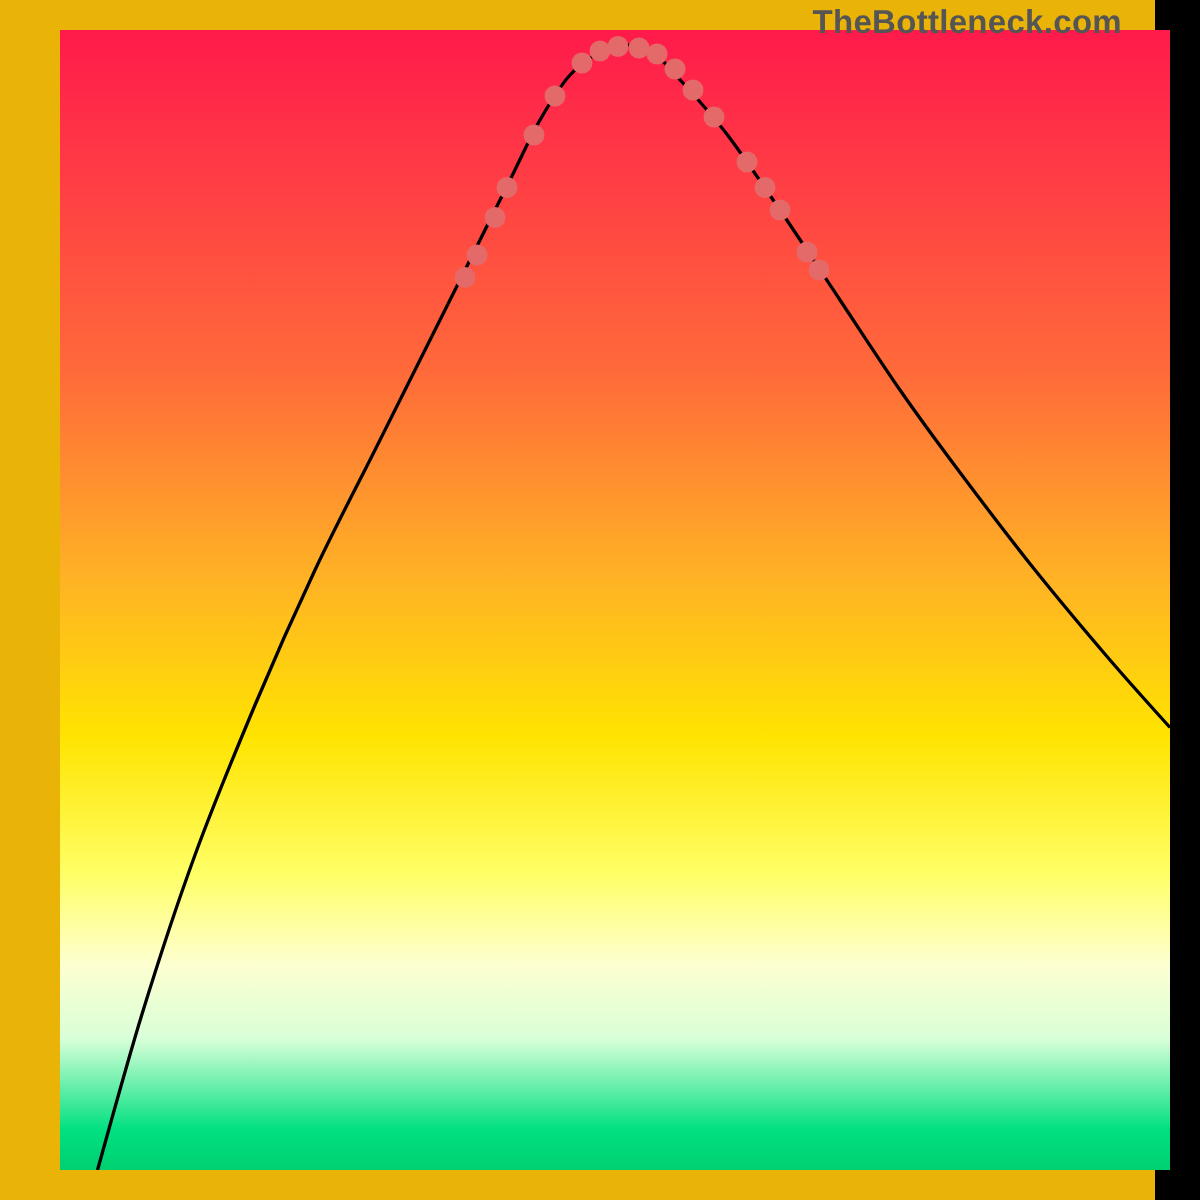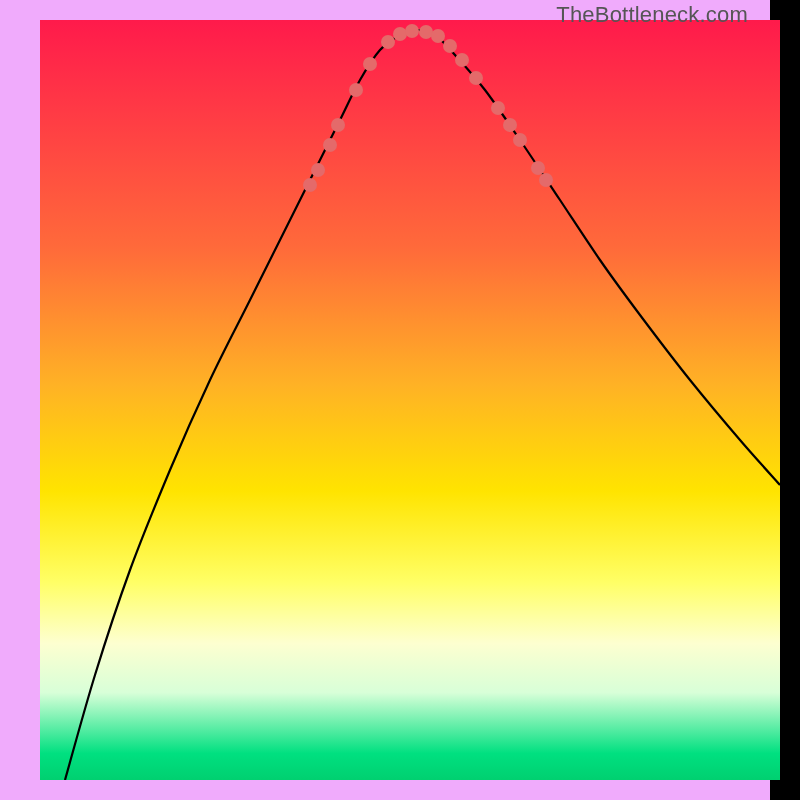--- a/index.html
+++ b/index.html
@@ -9,21 +9,22 @@
     height: 800px;
     background: #000;
     overflow: hidden;
   }
   .frame {
     position: absolute;
     left: 0;
     top: 0;
     width: 770px;
     height: 800px;
-    background: #f0abfc;
+    background: #eab308;
+    font-weight: bold;
   }
   .plot-area {
     position: absolute;
     left: 40px;
     top: 20px;
     width: 740px;
     height: 760px;
     overflow: hidden;
   }
   .gradient-bg {

